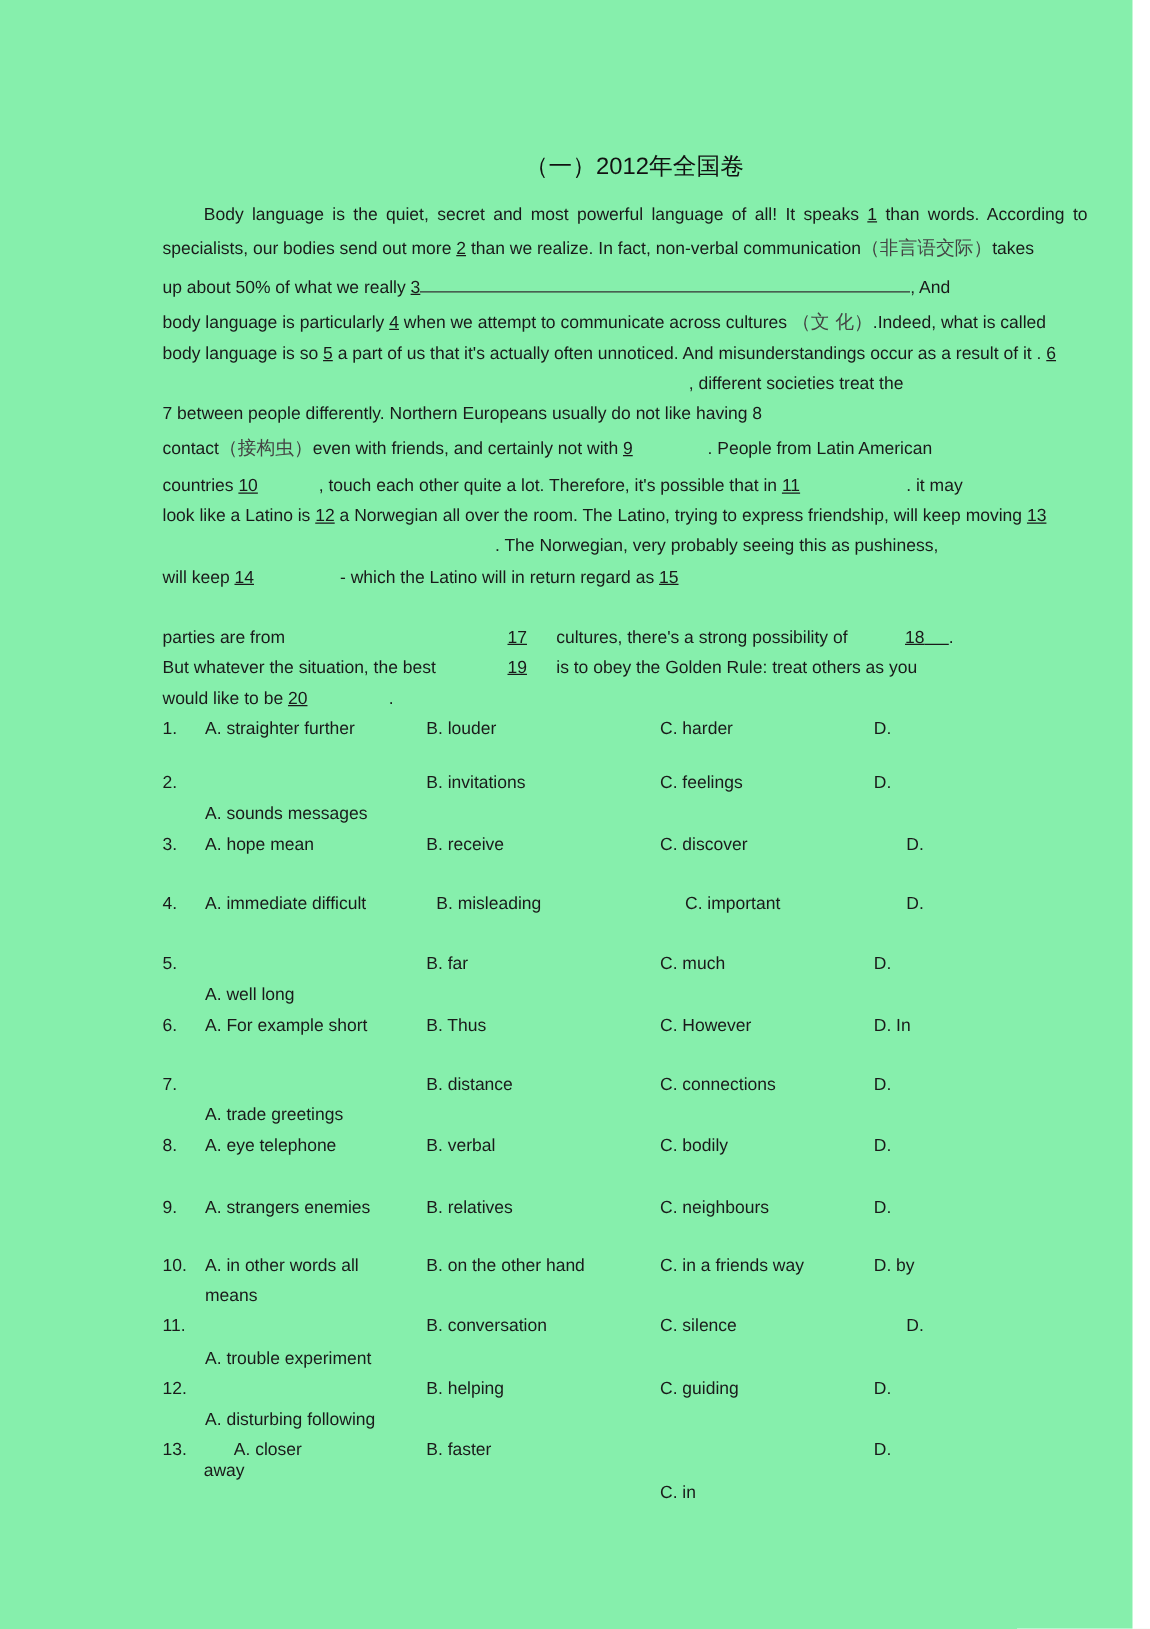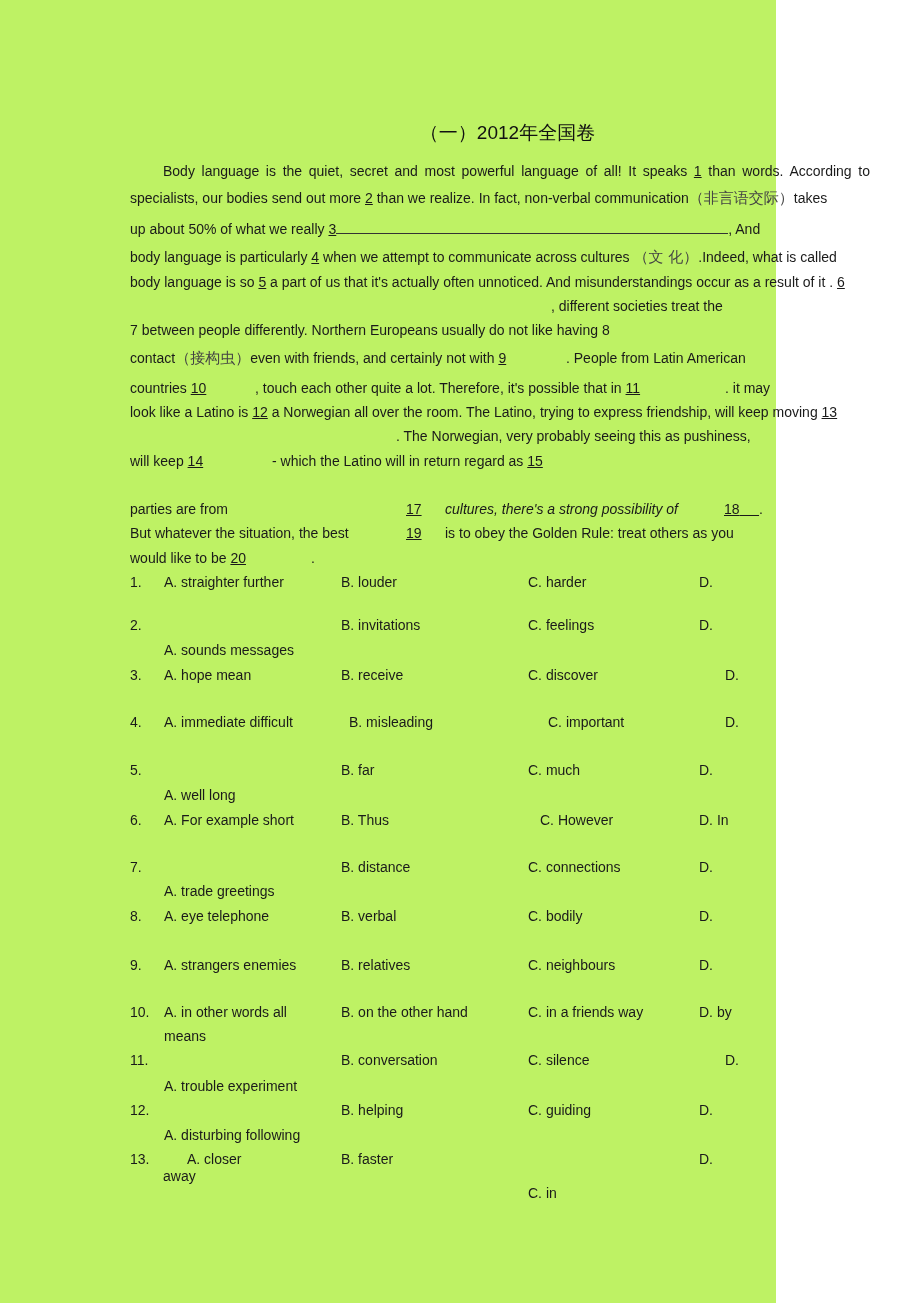--- a/index.html
+++ b/index.html
@@ -1,18 +1,18 @@
 <!DOCTYPE html>
 <html><head>
 <meta charset="utf-8">
 <style>
   html, body { margin: 0; padding: 0; background: #ffffff; }
   body { width: 920px; height: 1303px; position: relative; overflow: hidden;
          font-family: "Liberation Sans", "DejaVu Sans", sans-serif; color: #1a1a1a; }
-  .page { position: absolute; left: 0; top: 0; width: 776px; height: 1303px; background: #bef264; }
+  .page { position: absolute; left: 0; top: 0; width: 906px; height: 1303px; background: #86efac; }
   .title { position: absolute; top: 120px; left: 0; width: 1015px; text-align: center;
            font-size: 19px; color: #111; }
   .ln { position: absolute; font-size: 14px; white-space: nowrap; line-height: 18px; }
   .u { text-decoration: underline; }
   .blank3 { display: inline-block; width: 392px; border-bottom: 1px solid #333; height: 14px; vertical-align: baseline; }
   .cjk { font-family: "DejaVu Serif", serif; font-size: 15px; color: #444; text-align: right; }
   .justify { text-align: justify; text-align-last: justify; width: 740px; }
   .q { position: absolute; font-size: 14px; white-space: nowrap; line-height: 18px; }
 </style>
 </head>
@@ -82,21 +82,21 @@
     <span>- which the Latino will in return regard as </span><span class="u">15</span>
   </div>
 
 
   <div class="ln" style="left:130px;top:500px;">
     <span>parties are from</span>
   </div>
   <div class="ln" style="left:406px;top:500px;">
     <span class="u">17</span>
   </div>
-  <div class="ln" style="left:445px;top:500px;font-style:italic;">
+  <div class="ln" style="left:445px;top:500px;">
     <span>cultures, there's a strong possibility of</span>
   </div>
   <div class="ln" style="left:724px;top:500px;">
     <span class="u"><span>18</span>&nbsp;&nbsp;&nbsp;&nbsp;&nbsp;</span><span>.</span>
   </div>
 
   <div class="ln" style="left:130px;top:524px;">
     <span>But whatever the situation, the best</span>
   </div>
   <div class="ln" style="left:406px;top:524px;">
@@ -139,21 +139,21 @@
 
   <div class="q" style="left:130px;top:761px;">5.</div>
   <div class="q" style="left:341px;top:761px;">B. far</div>
   <div class="q" style="left:528px;top:761px;">C. much</div>
   <div class="q" style="left:699px;top:761px;">D.</div>
   <div class="q" style="left:164px;top:786px;">A. well long</div>
 
   <div class="q" style="left:130px;top:811px;">6.</div>
   <div class="q" style="left:164px;top:811px;">A. For example short</div>
   <div class="q" style="left:341px;top:811px;">B. Thus</div>
-  <div class="q" style="left:540px;top:811px;">C. However</div>
+  <div class="q" style="left:528px;top:811px;">C. However</div>
   <div class="q" style="left:699px;top:811px;">D. In</div>
 
   <div class="q" style="left:130px;top:858px;">7.</div>
   <div class="q" style="left:341px;top:858px;">B. distance</div>
   <div class="q" style="left:528px;top:858px;">C. connections</div>
   <div class="q" style="left:699px;top:858px;">D.</div>
   <div class="q" style="left:164px;top:882px;">A. trade greetings</div>
 
   <div class="q" style="left:130px;top:907px;">8.</div>
   <div class="q" style="left:164px;top:907px;">A. eye telephone</div>

